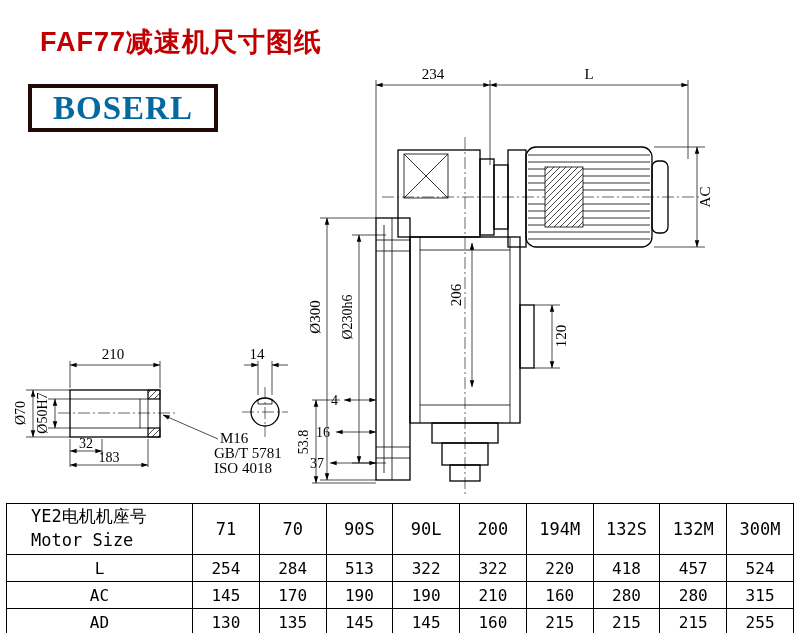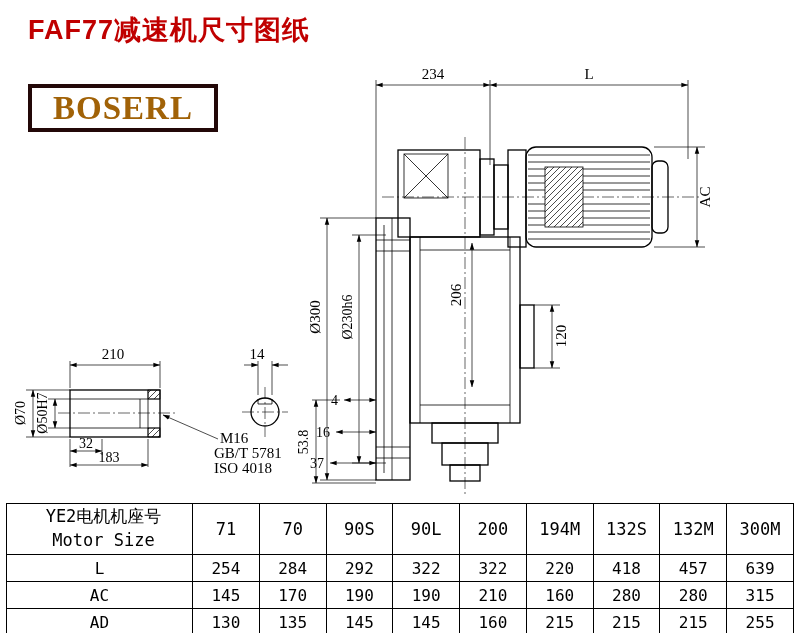--- a/index.html
+++ b/index.html
@@ -1,41 +1,41 @@
 <!DOCTYPE html>
 <html><head>
 <meta charset="utf-8">
 <style>
   html,body{margin:0;padding:0;background:#fff;}
   .canvas{position:relative;width:800px;height:633px;background:#fff;overflow:hidden;
           font-family:"Liberation Sans",sans-serif;}
   .page-title{position:absolute;left:28px;top:12px;font-size:27px;font-weight:bold;
-              color:#c00000;letter-spacing:1px;margin:0;}
+              color:#c00000;letter-spacing:1px;margin:12px;}
   .logo-box{position:absolute;left:28px;top:84px;width:182px;height:40px;
             border:4px solid #230808;background:#fff;display:flex;align-items:center;justify-content:center;}
   .logo-text{font-family:"Liberation Serif",serif;font-size:33px;font-weight:bold;
-             color:#a16207;letter-spacing:1px;line-height:1;}
+             color:#0369a1;letter-spacing:1px;line-height:1;}
   .drawing-svg{position:absolute;left:0;top:55px;}
 
   
   .out{stroke:#000;stroke-width:1.3;fill:none;}
   .thin{stroke:#000;stroke-width:0.8;fill:none;}
   .ext{stroke:#000;stroke-width:0.7;fill:none;}
   .dim{stroke:#000;stroke-width:0.7;fill:none;marker-start:url(#arr);marker-end:url(#arr);}
   .dimE{stroke:#000;stroke-width:0.7;fill:none;marker-end:url(#arr);}
   .cl{stroke:#000;stroke-width:0.6;fill:none;stroke-dasharray:12 3 2 3;}
   .dtx{font-family:"Liberation Serif",serif;font-size:14px;fill:#000;}
   .dtx2{font-family:"Liberation Serif",serif;font-size:15px;fill:#000;}
 
   
   .dim-table{position:absolute;left:6px;top:503px;width:788px;border-collapse:collapse;
              table-layout:fixed;font-family:"DejaVu Sans Mono",monospace;}
   .dim-table td{border:1px solid #000;text-align:center;font-size:16px;color:#000;
                 padding:0;height:26px;}
-  .dim-table td.hdr0{text-align:center;padding-left:8px;height:50px;font-size:16px;line-height:1.4;}
+  .dim-table td.hdr0{text-align:left;padding-left:24px;height:50px;font-size:16px;line-height:1.4;}
   .dim-table tr.hrow td{height:50px;font-size:17px;}
 </style>
 </head>
 <body>
 
 <div class="canvas">
 
   <h1 class="page-title">FAF77减速机尺寸图纸</h1>
 
   <div class="logo-box">
@@ -212,27 +212,27 @@
       <td>200</td>
       <td>194M</td>
       <td>132S</td>
       <td>132M</td>
       <td>300M</td>
     </tr>
     <tr>
       <td>L</td>
       <td>254</td>
       <td>284</td>
-      <td>292</td>
+      <td>513</td>
       <td>322</td>
       <td>322</td>
       <td>220</td>
       <td>418</td>
       <td>457</td>
-      <td>639</td>
+      <td>524</td>
     </tr>
     <tr>
       <td>AC</td>
       <td>145</td>
       <td>170</td>
       <td>190</td>
       <td>190</td>
       <td>210</td>
       <td>160</td>
       <td>280</td>

